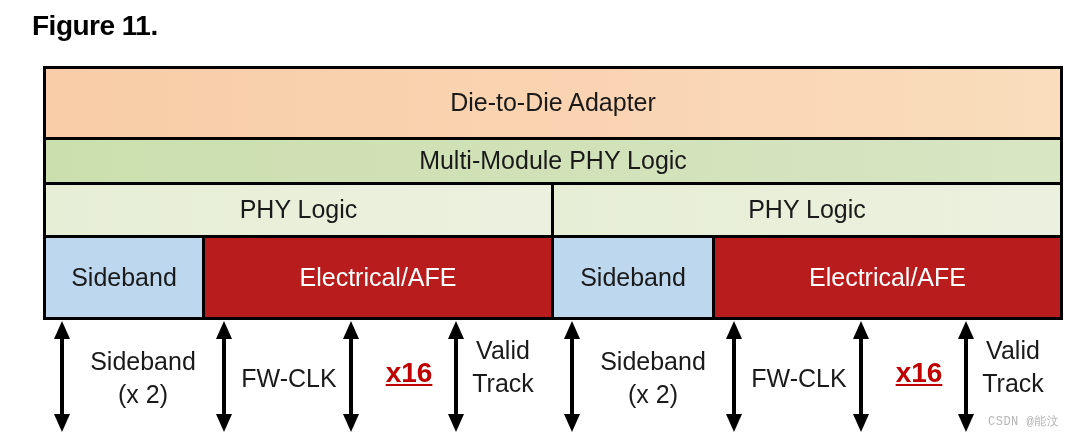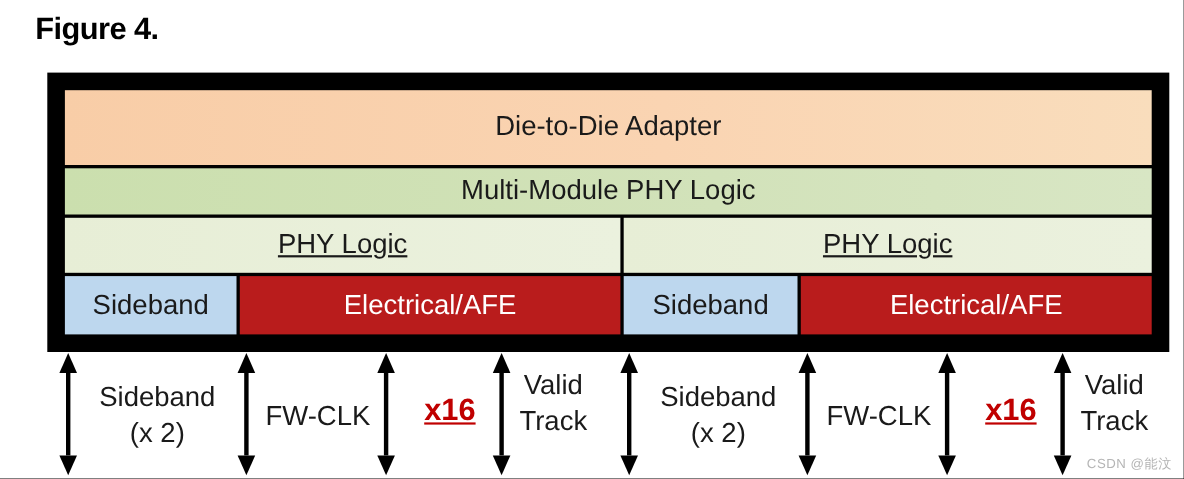--- a/index.html
+++ b/index.html
@@ -17,37 +17,37 @@
     display:flex;gap:24px;
     font-weight:bold;font-size:28px;letter-spacing:-0.5px;
     color:#000;white-space:nowrap;
   }
   
   .stack{
     position:absolute;left:43px;top:66px;
     width:1020px;height:254px;
     box-sizing:border-box;
     background:#000;           
-    padding:16px;
+    padding:3px;
     display:grid;
     grid-template-columns:156px 346px 158px 1fr;
     grid-template-rows:68px 42px 50px 1fr;
     gap:3px;
   }
   .cell{
     display:flex;align-items:center;justify-content:center;
     font-size:25px;line-height:1.1;
     color:#1a1a1a;
     white-space:nowrap;
   }
   .cell.adapter{grid-column:1/5;grid-row:1;
     background:linear-gradient(90deg,#f8cda7 0%,#fad4b2 55%,#f9ddbc 100%);}
   .cell.mmphy{grid-column:1/5;grid-row:2;
     background:linear-gradient(90deg,#cbdfae 0%,#d2e2ba 60%,#d8e6c4 100%);}
-  .cell.phy{grid-row:3;background:linear-gradient(90deg,#e7eed6,#ebf1de);text-decoration:underline;}
+  .cell.phy{grid-row:3;background:linear-gradient(90deg,#e7eed6,#ebf1de);}
   .cell.phy.left{grid-column:1/3;}
   .cell.phy.right{grid-column:3/5;}
   .cell.sideband{grid-row:4;background:#bdd7ee;}
   .cell.sideband.left{grid-column:1;}
   .cell.sideband.right{grid-column:3;}
   .cell.afe{grid-row:4;background:#b91c1c;color:#ffffff;}
   .cell.afe.left{grid-column:2;}
   .cell.afe.right{grid-column:4;}
   
   .sigzone{position:absolute;top:320px;width:510px;height:115px;}
@@ -69,27 +69,28 @@
   }
   .lab-sideband{left:100px;top:25px;}
   .lab-fwclk{left:246px;top:42px;}
   .lab-x16{left:366px;top:36px;font-weight:bold;font-size:28px;color:#c00000;text-decoration:underline;}
   .lab-valid{left:460px;top:14px;}
   
   .watermark{
     position:absolute;left:988px;top:413px;
     font-size:12px;color:#b5b5b5;letter-spacing:0.5px;
     white-space:nowrap;
+    font-family:Liberation Mono, monospace;
   }
 </style>
 </head>
 <body>
 
 <div class="caption">
-  <span>Figure 4.</span>
+  <span>Figure 11.</span>
 </div>
 
 <div class="stack">
   <div class="cell adapter">Die-to-Die Adapter</div>
   <div class="cell mmphy">Multi-Module PHY Logic</div>
   <div class="cell phy left">PHY Logic</div>
   <div class="cell phy right">PHY Logic</div>
   <div class="cell sideband left">Sideband</div>
   <div class="cell afe left">Electrical/AFE</div>
   <div class="cell sideband right">Sideband</div>

